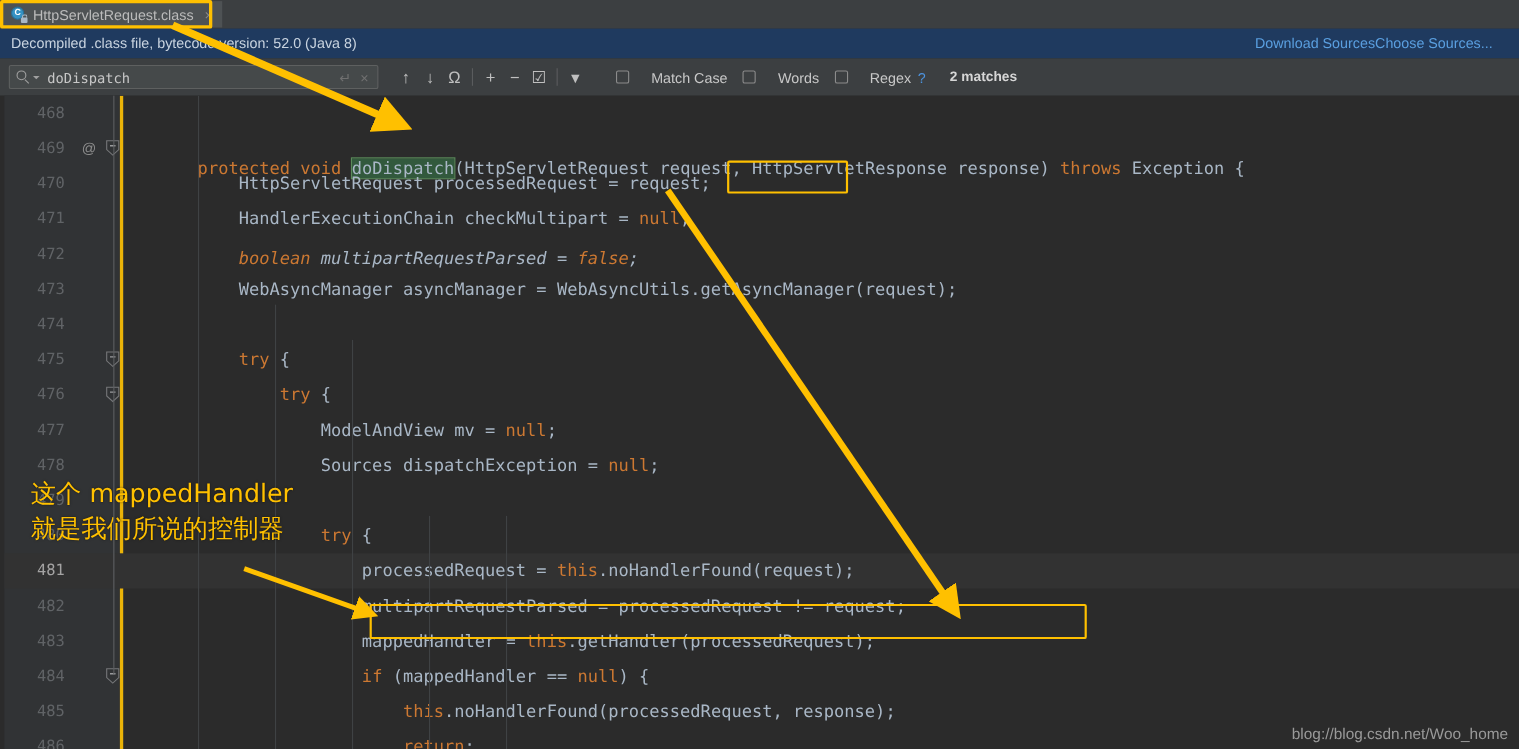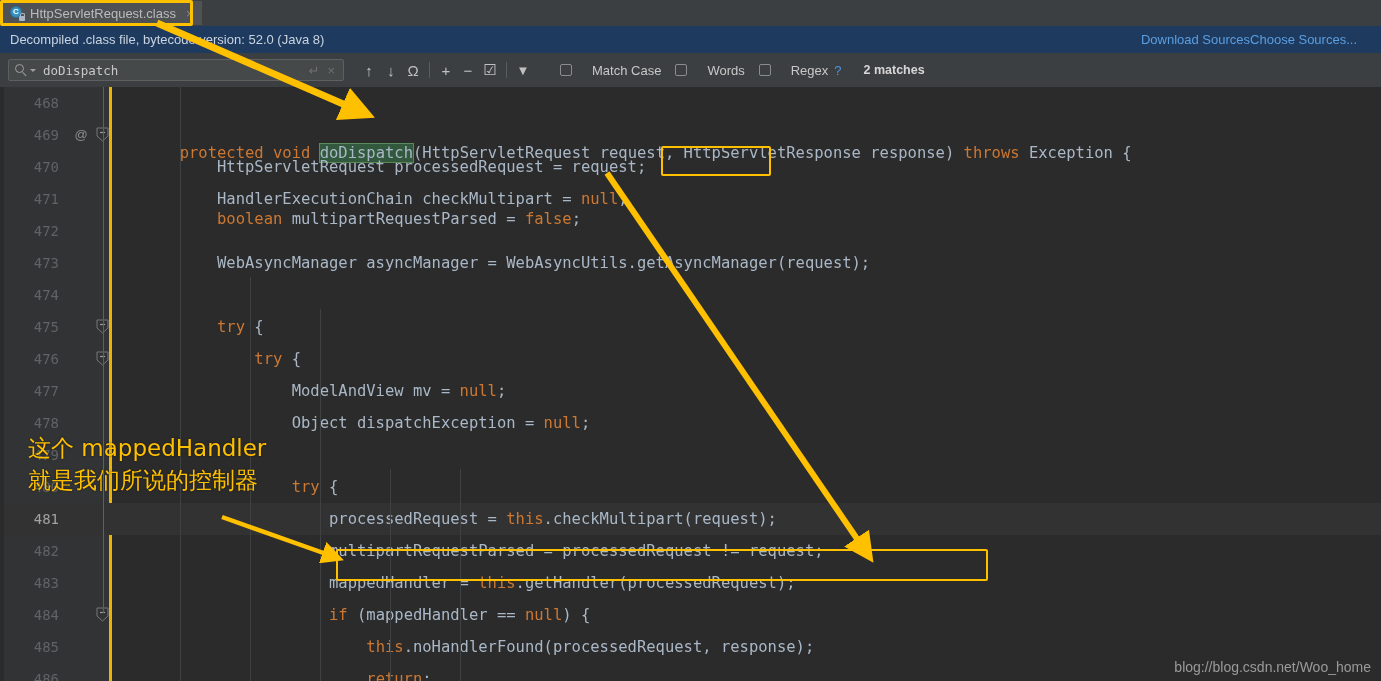--- a/index.html
+++ b/index.html
@@ -246,30 +246,30 @@
       <div class="ln" style="top: 480px;">483</div>
       <div class="ln" style="top: 512px;">484</div>
       <div class="ln" style="top: 544px;">485</div>
       <div class="ln" style="top: 576px;">486</div>
     </div>
   <div id="lines-host">
       <div class="code-row" style="top: 0px;"></div>
       <div class="code-row" style="top: 20px; margin-top: 30px;"><span class="pl">        </span><span class="kw">protected</span><span class="pl"> </span><span class="kw">void</span><span class="pl"> </span><span class="match">doDispatch</span><span class="pl">(HttpServletRequest request, HttpServletResponse response) </span><span class="kw">throws</span><span class="pl"> Exception {</span></div>
       <div class="code-row" style="top: 64px;"><span class="pl">            HttpServletRequest processedRequest = request;</span></div>
       <div class="code-row" style="top: 96px;"><span class="pl">            HandlerExecutionChain checkMultipart = </span><span class="kw">null</span><span class="pl">;</span></div>
-      <div class="code-row" style="top: 116px;"><span class="pl">            </span><span class="kw">boolean</span><span class="pl"> multipartRequestParsed = </span><span class="kw">false</span><span class="pl">;</span></div>
+      <div class="code-row" style="top: 132px; font-style: italic;"><span class="pl">            </span><span class="kw">boolean</span><span class="pl"> multipartRequestParsed = </span><span class="kw">false</span><span class="pl">;</span></div>
       <div class="code-row" style="top: 160px;"><span class="pl">            WebAsyncManager asyncManager = WebAsyncUtils.getAsyncManager(request);</span></div>
       <div class="code-row" style="top: 192px;"></div>
       <div class="code-row" style="top: 224px;"><span class="pl">            </span><span class="kw">try</span><span class="pl"> {</span></div>
       <div class="code-row" style="top: 256px;"><span class="pl">                </span><span class="kw">try</span><span class="pl"> {</span></div>
       <div class="code-row" style="top: 288px;"><span class="pl">                    ModelAndView mv = </span><span class="kw">null</span><span class="pl">;</span></div>
-      <div class="code-row" style="top: 320px;"><span class="pl">                    Object dispatchException = </span><span class="kw">null</span><span class="pl">;</span></div>
+      <div class="code-row" style="top: 320px;"><span class="pl">                    Sources dispatchException = </span><span class="kw">null</span><span class="pl">;</span></div>
       <div class="code-row" style="top: 352px;"></div>
       <div class="code-row" style="top: 384px;"><span class="pl">                    </span><span class="kw">try</span><span class="pl"> {</span></div>
-      <div class="code-row cur" style="top: 416px;"><span class="pl">                        processedRequest = </span><span class="kw">this</span><span class="pl">.checkMultipart(request);</span></div>
+      <div class="code-row cur" style="top: 416px;"><span class="pl">                        processedRequest = </span><span class="kw">this</span><span class="pl">.noHandlerFound(request);</span></div>
       <div class="code-row" style="top: 448px;"><span class="pl">                        multipartRequestParsed = processedRequest != request;</span></div>
       <div class="code-row" style="top: 480px;"><span class="pl">                        mappedHandler = </span><span class="kw">this</span><span class="pl">.getHandler(processedRequest);</span></div>
       <div class="code-row" style="top: 512px;"><span class="pl">                        </span><span class="kw">if</span><span class="pl"> (mappedHandler == </span><span class="kw">null</span><span class="pl">) {</span></div>
       <div class="code-row" style="top: 544px;"><span class="pl">                            </span><span class="kw">this</span><span class="pl">.noHandlerFound(processedRequest, response);</span></div>
       <div class="code-row" style="top: 576px;"><span class="pl">                            </span><span class="kw">return</span><span class="pl">;</span></div>
     </div>
   <div id="guides-host">
       <div class="iguide" style="left: 180px; top: 0px; height: 594px;"></div>
       <div class="iguide" style="left: 250px; top: 190px; height: 404px;"></div>
       <div class="iguide" style="left: 320px; top: 222px; height: 372px;"></div>

